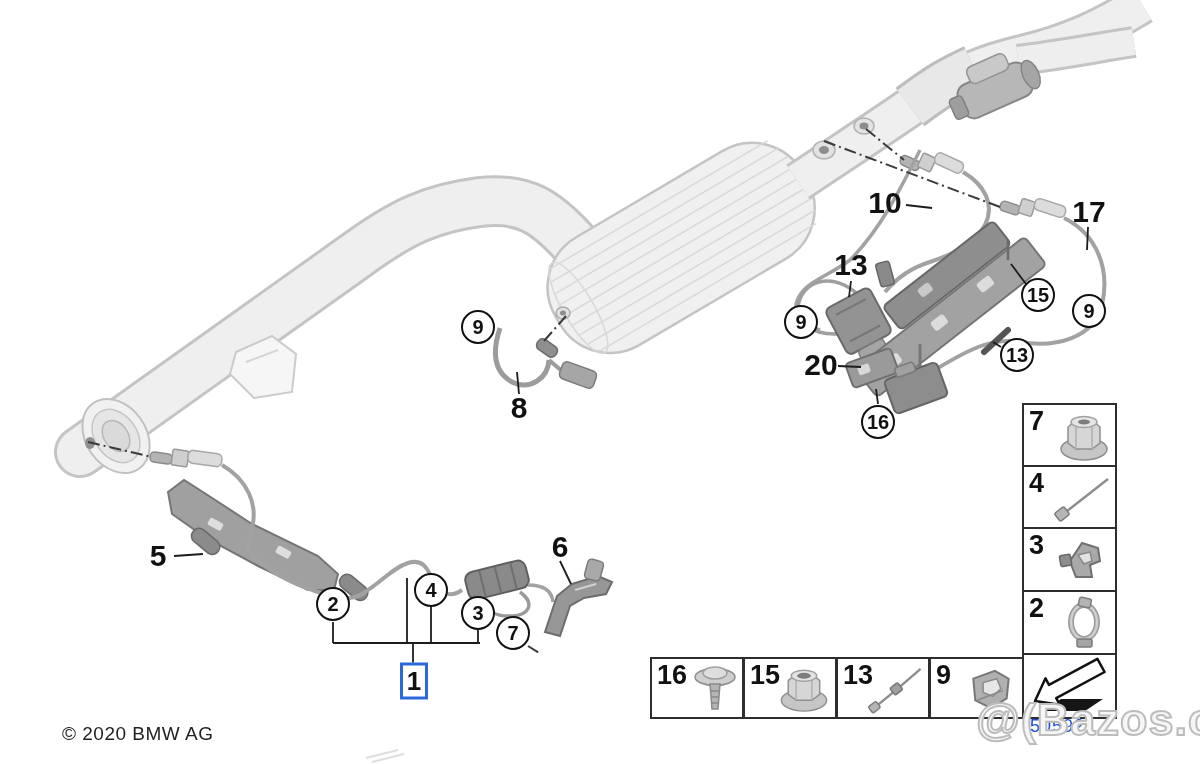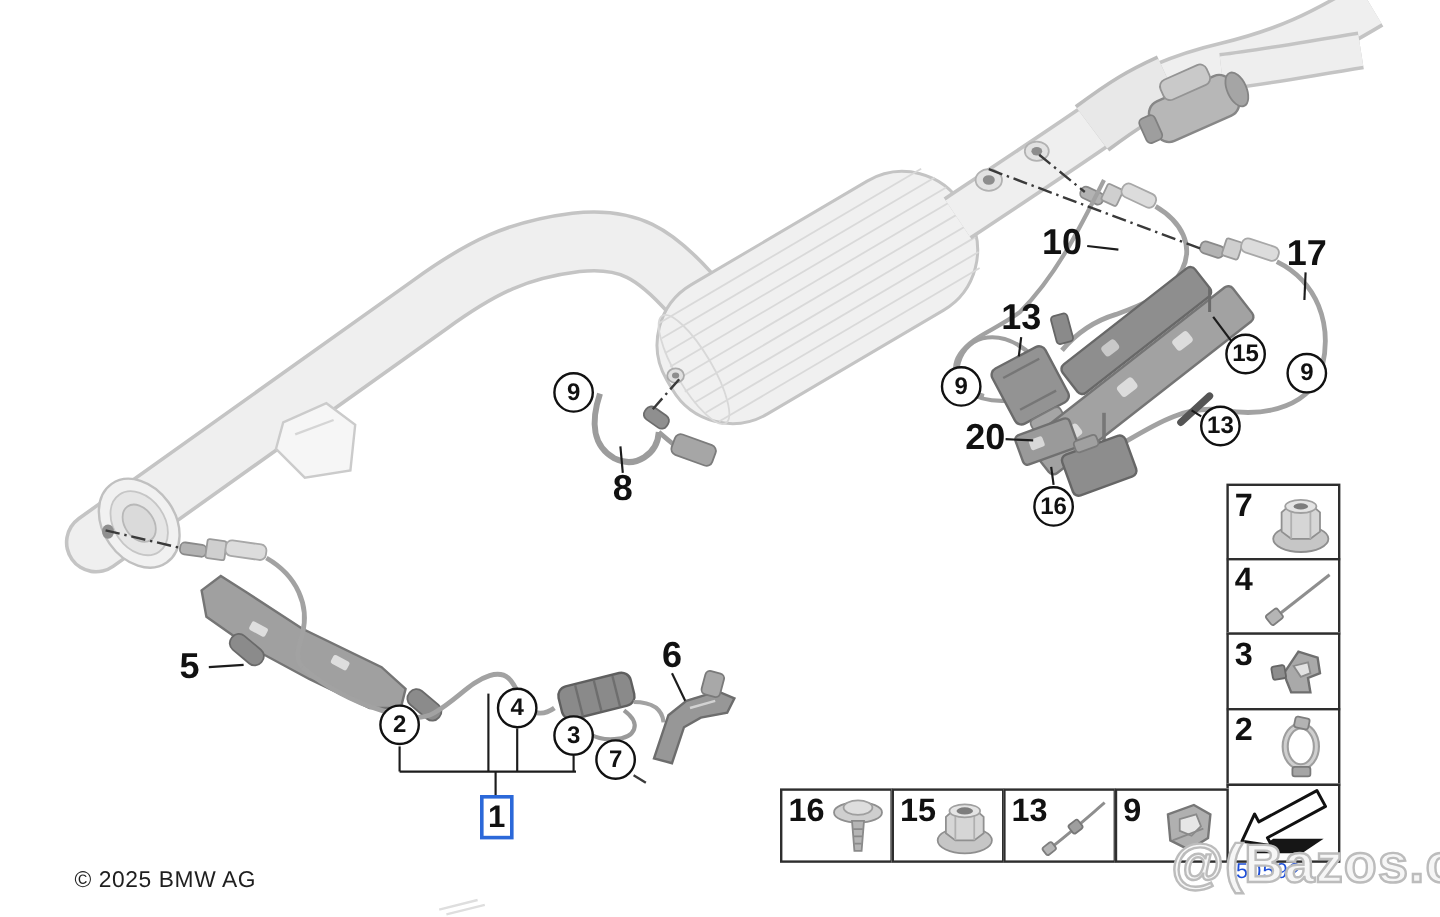--- a/index.html
+++ b/index.html
@@ -296,17 +296,17 @@
   <div class="cell" style="left:279px;top:0;width:95px;height:62px;">
     <span class="num">9</span>
     <svg width="62" height="57" viewBox="0 0 62 58">
       <path d="M14,18 L36,10 L50,18 L48,38 L32,48 L16,40 Z" fill="#b0b0b0" stroke="#777" stroke-width="2"></path>
       <path d="M24,22 L38,18 L42,28 L34,36 L24,32 Z" fill="#e6e6e6" stroke="#8a8a8a" stroke-width="1.5"></path>
       <line x1="18" y1="40" x2="44" y2="30" stroke="#8a8a8a" stroke-width="1.5"></line>
     </svg>
   </div>
 </div>
 
-<div class="footer">© 2025 BMW AG</div>
+<div class="footer">© 2020 BMW AG</div>
 <div class="docnum">505921</div>
 <div class="wm">@(Bazos.cz</div>
 
 </div>
 
 </body></html>

